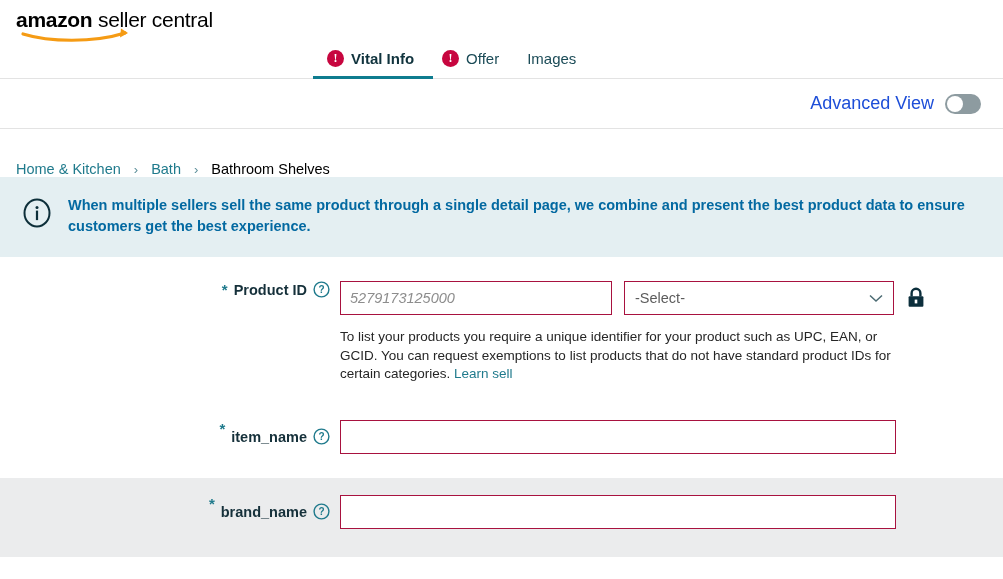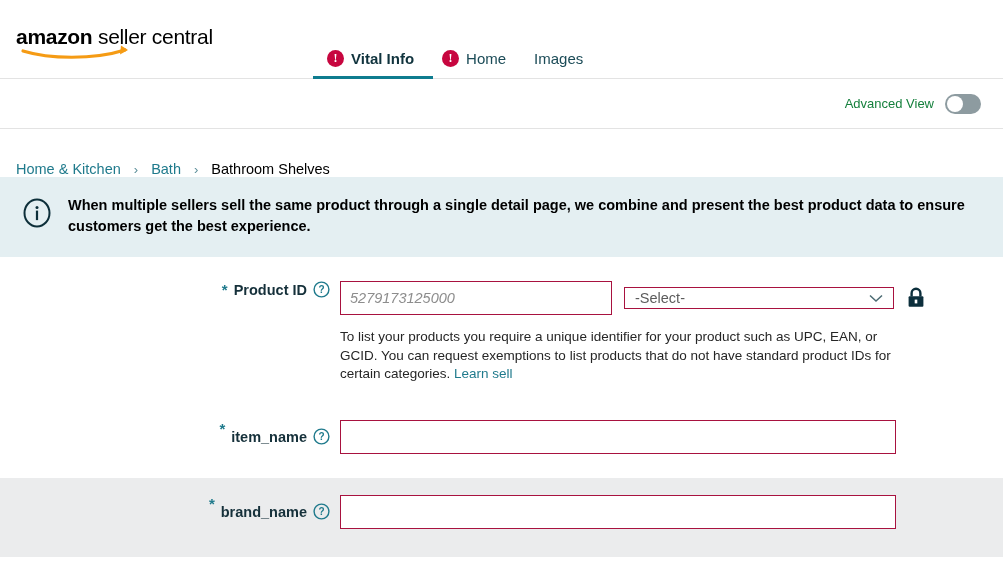--- a/index.html
+++ b/index.html
@@ -20,21 +20,21 @@
   .header {
     position: relative;
     height: 79px;
     background: #ffffff;
     border-bottom: 1px solid #e3e3e3;
     box-sizing: border-box;
   }
   .logo {
     position: absolute;
     left: 16px;
-    top: 26px;
+    top: 9px;
     width: 200px;
     height: 36px;
     user-select: none;
   }
   .logo-text {
     font-size: 21px;
     line-height: 22px;
     letter-spacing: -0.3px;
     color: #000000;
     white-space: nowrap;
@@ -106,22 +106,22 @@
     background: #ffffff;
     border-bottom: 1px solid #e3e3e3;
     box-sizing: border-box;
     display: flex;
     align-items: center;
     justify-content: flex-end;
     padding-right: 22px;
     gap: 11px;
   }
   .adv-label {
-    font-size: 13px;
-    color: #15803d;
+    font-size: 18px;
+    color: #1d4ed8;
   }
   .toggle {
     width: 36px;
     height: 20px;
     border-radius: 10px;
     background: #8d9ba0;
     position: relative;
     cursor: pointer;
     flex: 0 0 auto;
   }
@@ -170,21 +170,21 @@
     min-height: 72px;
     box-sizing: border-box;
   }
   .banner-icon {
     flex: 0 0 auto;
     margin-top: 3px;
   }
   .banner-text {
     font-size: 14.5px;
     font-weight: bold;
-    color: #000000;
+    color: #0369a1;
     line-height: 21px;
     max-width: 915px;
   }
 
   
   .form {
     background: #ffffff;
   }
   .row {
     display: flex;
@@ -255,21 +255,21 @@
     font-style: italic;
   }
   .input-productid {
     width: 272px;
   }
   .input-wide {
     width: 556px;
   }
   .select-box {
     width: 270px;
-    height: 22px;
+    height: 34px;
     border: 1px solid #a8123f;
     background: #ffffff;
     display: flex;
     align-items: center;
     justify-content: space-between;
     padding: 0 10px;
     box-sizing: border-box;
     font-size: 14.5px;
     color: #5c5c5c;
     cursor: pointer;
@@ -311,21 +311,21 @@
   <div class="tabs">
 
     <div class="tab active">
       <span class="err-badge">!</span>
       <span>Vital Info</span>
     </div>
 
 
     <div class="tab">
       <span class="err-badge">!</span>
-      <span>Home</span>
+      <span>Offer</span>
     </div>
 
     <div class="tab">
       <span>Images</span>
     </div>
 
   </div>
 
   <div class="tab-underline"></div>
 </div>

